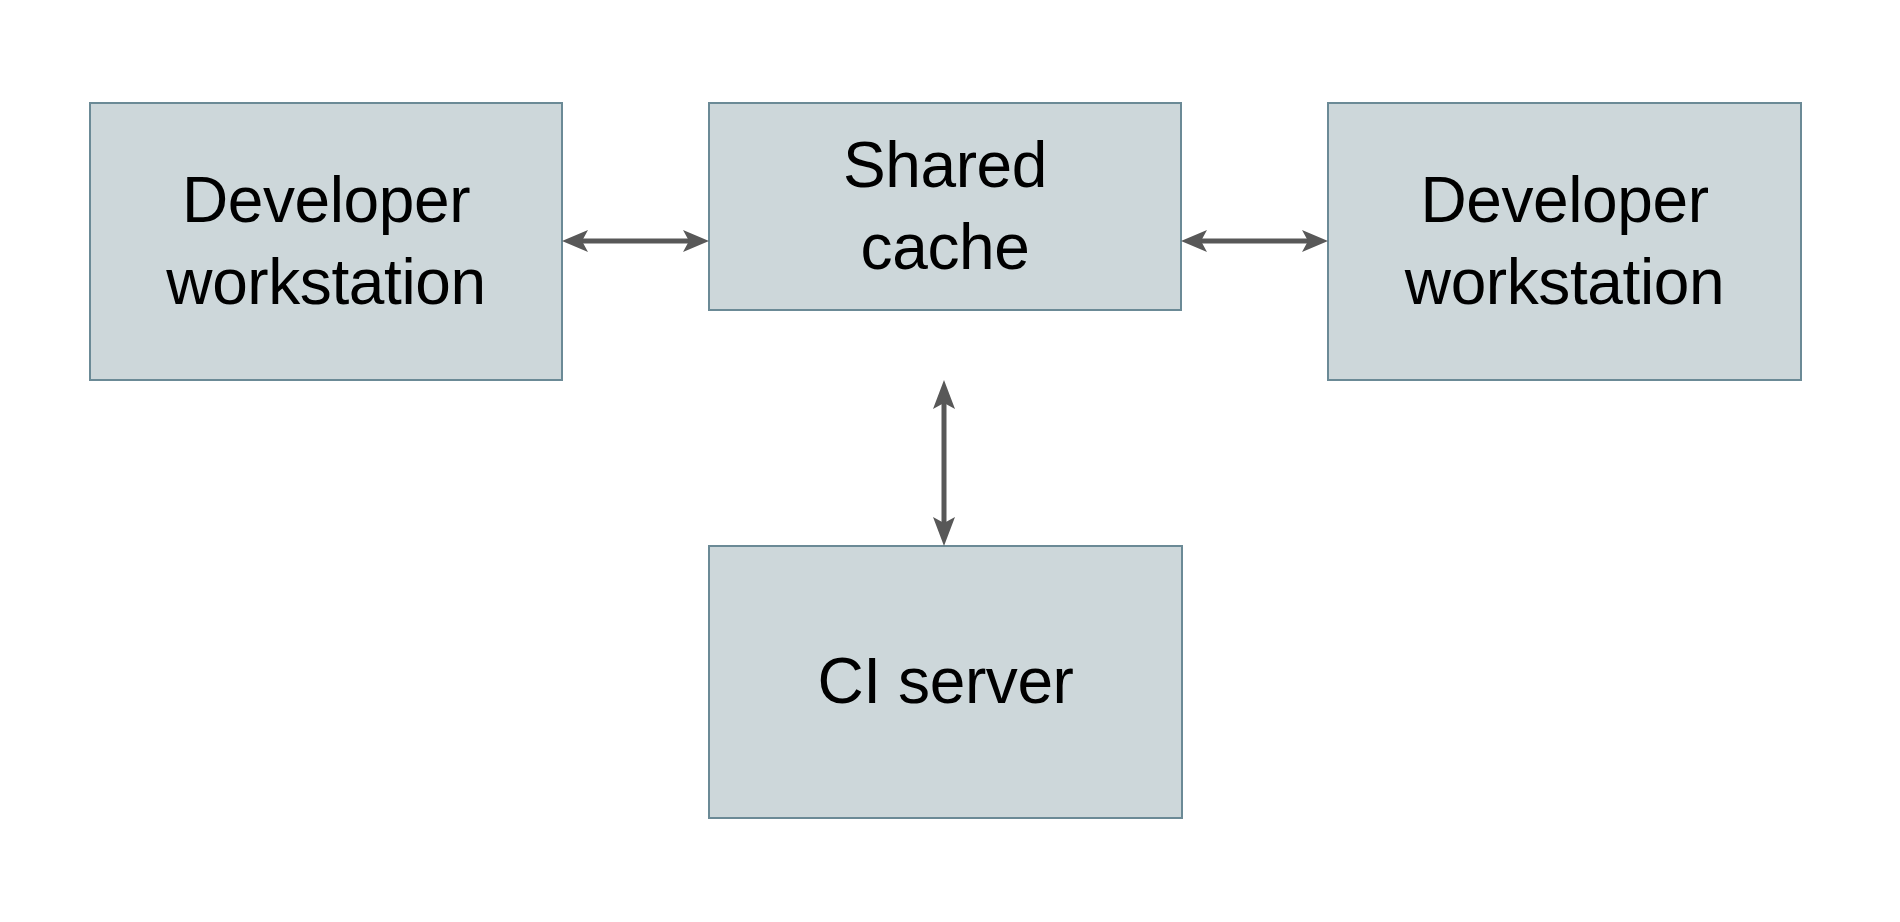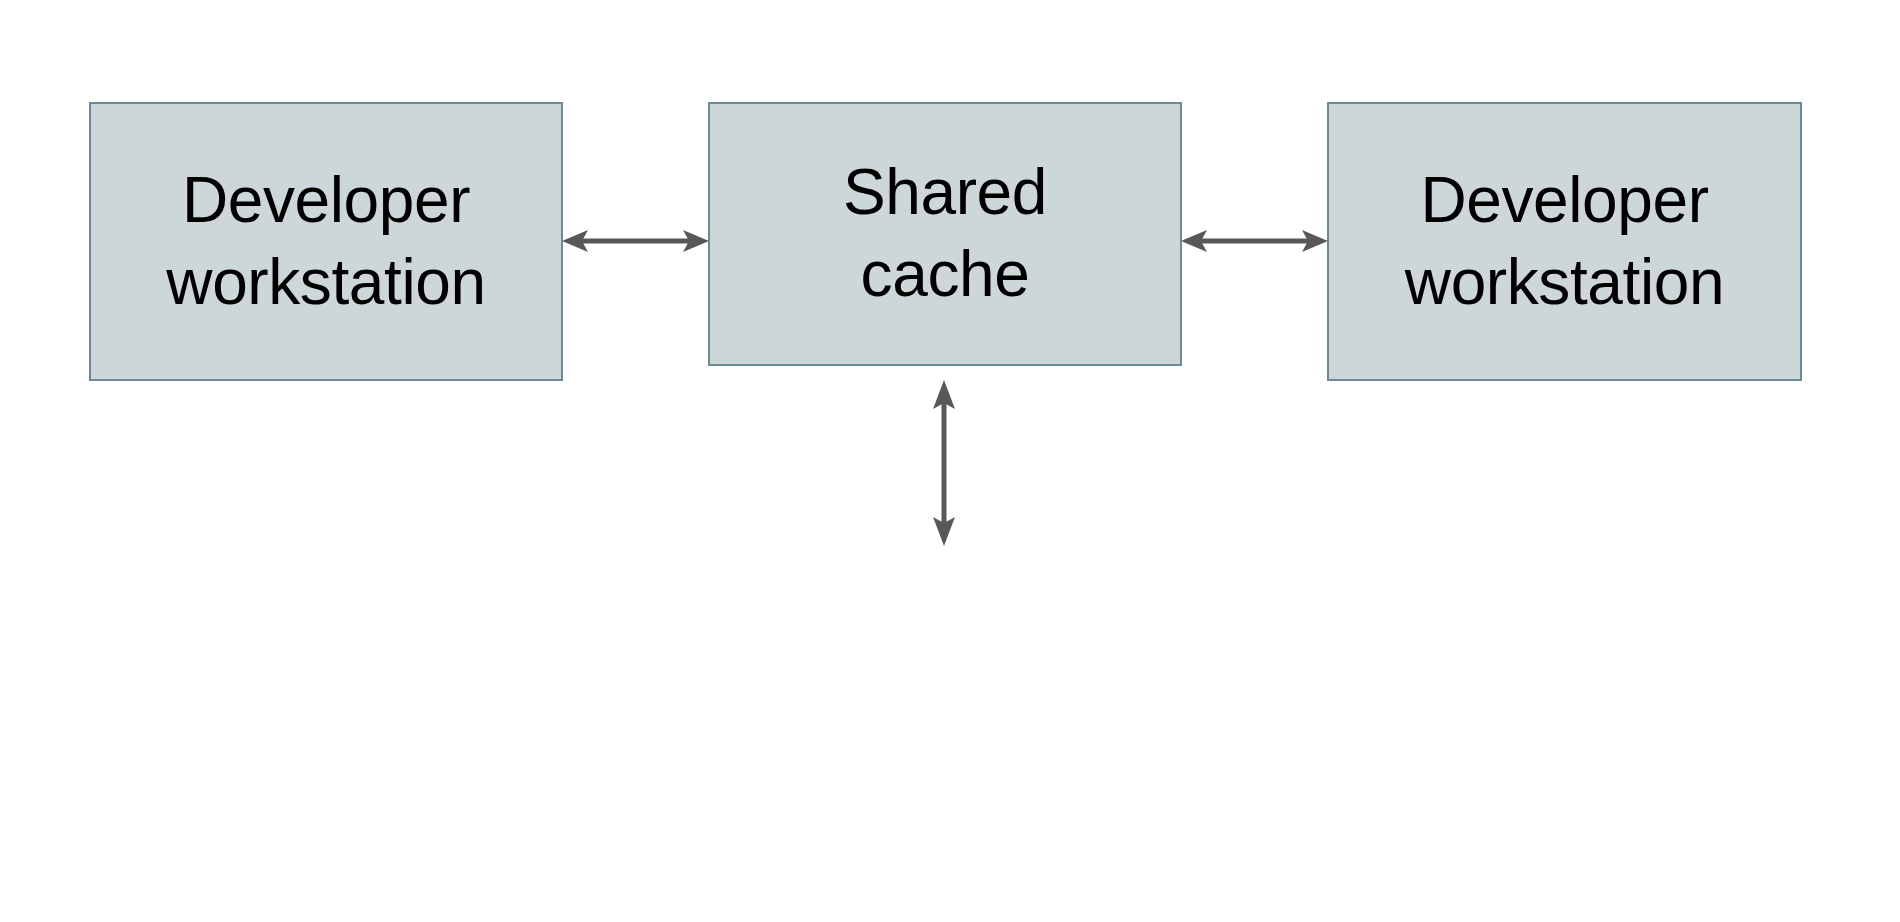--- a/index.html
+++ b/index.html
@@ -33,21 +33,21 @@
     font-family: "Liberation Sans", sans-serif;
     font-size: 64px;
     line-height: 1.28;
     color: #000000;
     letter-spacing: -0.4px;
     white-space: pre-line;
     padding: 0 6px;
   }
   
   #node-dev-left   { left: 89px;   top: 102px; width: 474px; height: 279px; }
-  #node-shared     { left: 708px;  top: 102px; width: 474px; height: 264px; }
+  #node-shared     { left: 708px;  top: 102px; width: 474px; height: 209px; }
   #node-dev-right  { left: 1327px; top: 102px; width: 475px; height: 279px; }
   #node-ci         { left: 708px;  top: 545px; width: 475px; height: 274px; }
 
   .edge {
     position: absolute;
     overflow: visible;
   }
   #edge-left-shared  { left: 562px;  top: 210px; width: 147px; height: 62px; }
   #edge-shared-right { left: 1181px; top: 210px; width: 147px; height: 62px; }
   #edge-shared-ci    { left: 913px;  top: 380px; width: 62px;  height: 166px; }
@@ -65,20 +65,23 @@
   <div class="node" id="node-shared">
     <div class="node-label">Shared
 cache</div>
   </div>
 
   <div class="node" id="node-dev-right">
     <div class="node-label">Developer
 workstation</div>
   </div>
 
+  <div class="node" id="node-ci">
+    <div class="node-label">CI server</div>
+  </div>
 
   <svg class="edge" id="edge-left-shared" viewBox="0 0 147 62">
     <line x1="16" y1="31" x2="131" y2="31" stroke="#585858" stroke-width="5"></line>
     <path d="M 0 31 L 26 20 L 20 31 L 26 42 Z" fill="#585858"></path>
     <path d="M 147 31 L 121 20 L 127 31 L 121 42 Z" fill="#585858"></path>
   </svg>
 
   <svg class="edge" id="edge-shared-right" viewBox="0 0 147 62">
     <line x1="16" y1="31" x2="131" y2="31" stroke="#585858" stroke-width="5"></line>
     <path d="M 0 31 L 26 20 L 20 31 L 26 42 Z" fill="#585858"></path>

